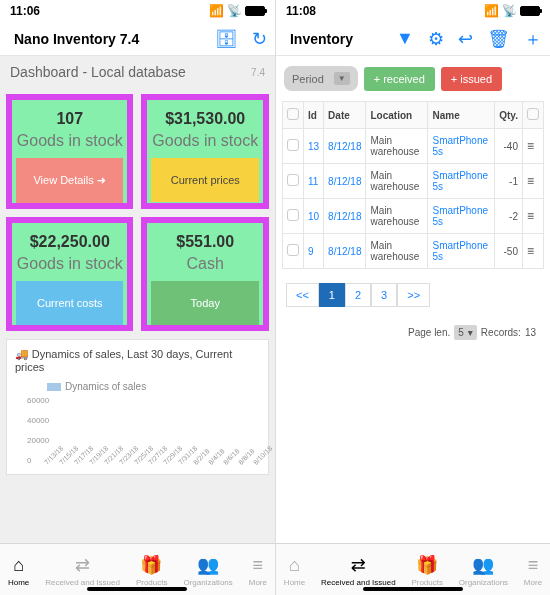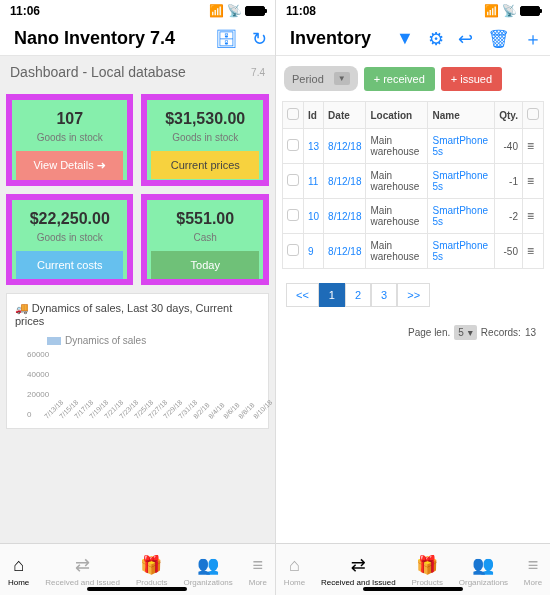--- a/index.html
+++ b/index.html
@@ -4,31 +4,31 @@
 <style>
 *{box-sizing:border-box;margin:0;padding:0;font-family:-apple-system,Helvetica,Arial,sans-serif}
 body{background:#f4f4f4;width:550px;height:595px;overflow:hidden;display:flex}
 .phone{width:286px;height:595px;background:#fff;display:flex;flex-direction:column;font-size:11px;position:relative}
 .phone+.phone{border-left:1px solid #ddd}
 .status{height:22px;display:flex;justify-content:space-between;align-items:center;padding:0 10px;font-size:12px;font-weight:600}
 .s-icons{display:flex;gap:3px;align-items:center}
 .batt{width:20px;height:10px;border:1px solid #000;border-radius:2px;position:relative;background:#000}
 .batt:after{content:"";position:absolute;right:-3px;top:2px;width:2px;height:4px;background:#000;border-radius:0 1px 1px 0}
 .hdr{height:34px;display:flex;align-items:center;justify-content:flex-end;padding:0 8px;gap:14px;border-bottom:1px solid #e5e5e5}
-.hdr-title{font-weight:700;font-size:18px;margin-right:auto;padding-left:6px}
+.hdr-title{font-weight:700;font-size:14px;margin-right:auto;padding-left:6px}
 .hicon{color:#1a85ff;font-size:18px;cursor:pointer}
 .subhdr{background:#efefef;padding:8px 10px;display:flex;align-items:center;gap:6px}
 .sub-title{color:#666;font-size:14px}
 .badge{color:#aaa;font-size:10px;margin-left:auto}
 .body{flex:1;background:#efefef;overflow:hidden;padding:6px}
 .cards{display:grid;grid-template-columns:1fr 1fr;gap:8px;margin-bottom:8px}
 .card{background:#86efac;border:6px solid #d946ef;text-align:center;padding:10px 4px 0}
 .big{font-size:16px;font-weight:600;color:#333}
-.lbl{font-size:10px;color:#777;margin:4px 0 8px}
-.btn{width:100%;padding:8px 4px;color:#fff;font-size:11px;border:none;cursor:pointer}
+.lbl{font-size:16px;color:#777;margin:4px 0 8px}
+.btn{width:100%;padding:16px 4px;color:#fff;font-size:11px;border:none;cursor:pointer}
 .b-red{background:#f38b82}
 .b-yel{background:#f7d23e;color:#444}
 .b-blu{background:#66c0ee}
 .b-grn{background:#6fc178}
 .chart-box{background:#fff;border:1px solid #e0e0e0;padding:8px;font-size:10px;color:#555}
 .chart-title{font-size:11px;color:#444;margin-bottom:8px}
 .legend{display:flex;align-items:center;gap:4px;margin:4px 0 4px 32px;font-size:10px;color:#888}
 .swatch{width:14px;height:8px;background:#a8c8e8}
 .chart{position:relative;height:70px;margin-top:4px}
 .ylab{position:absolute;left:12px;font-size:8px;color:#999}

